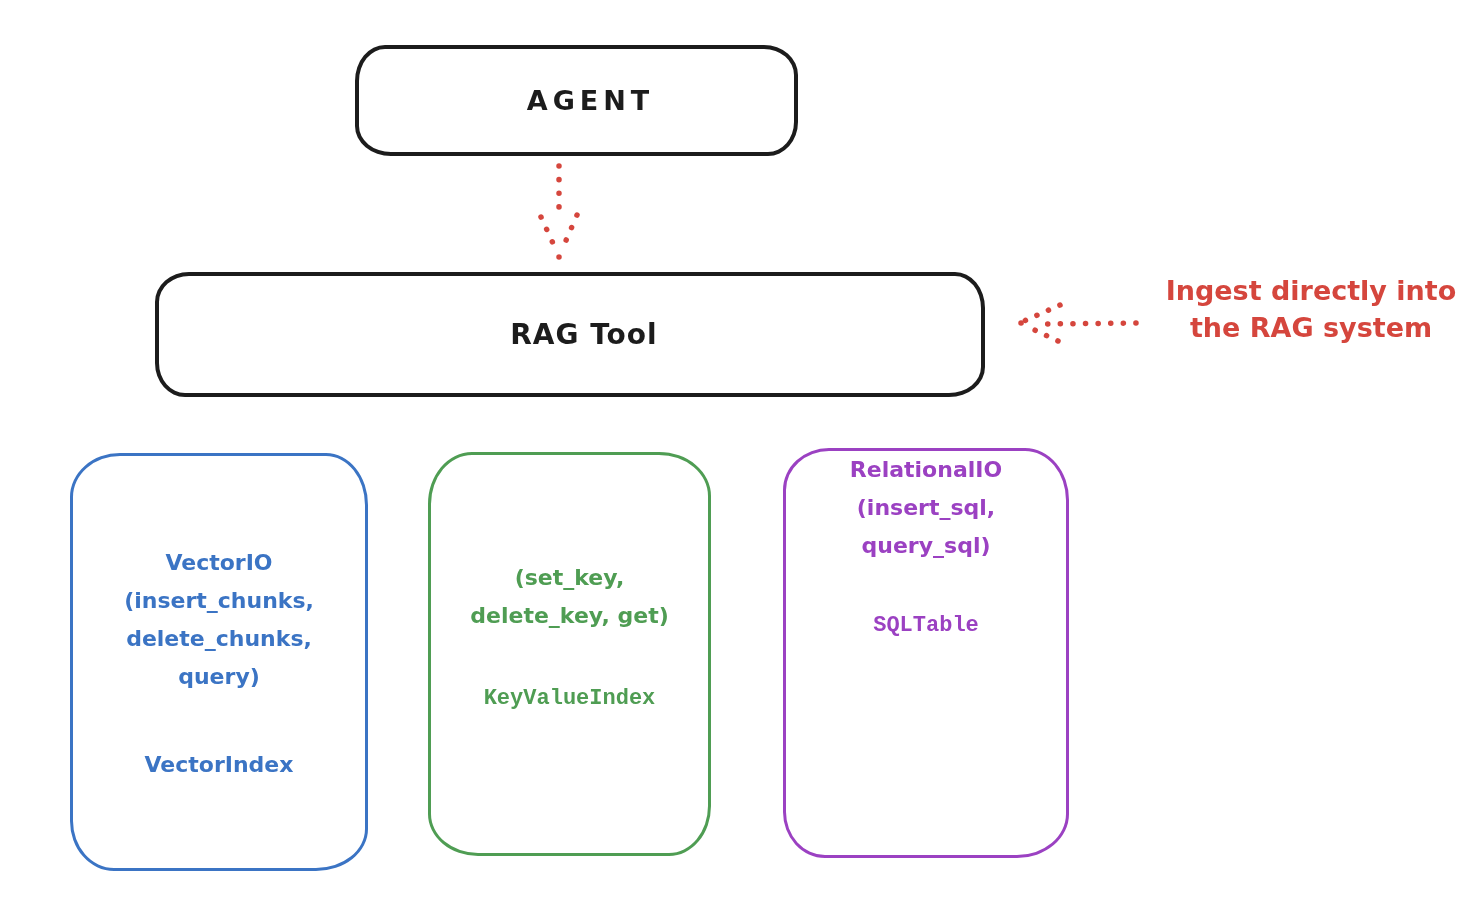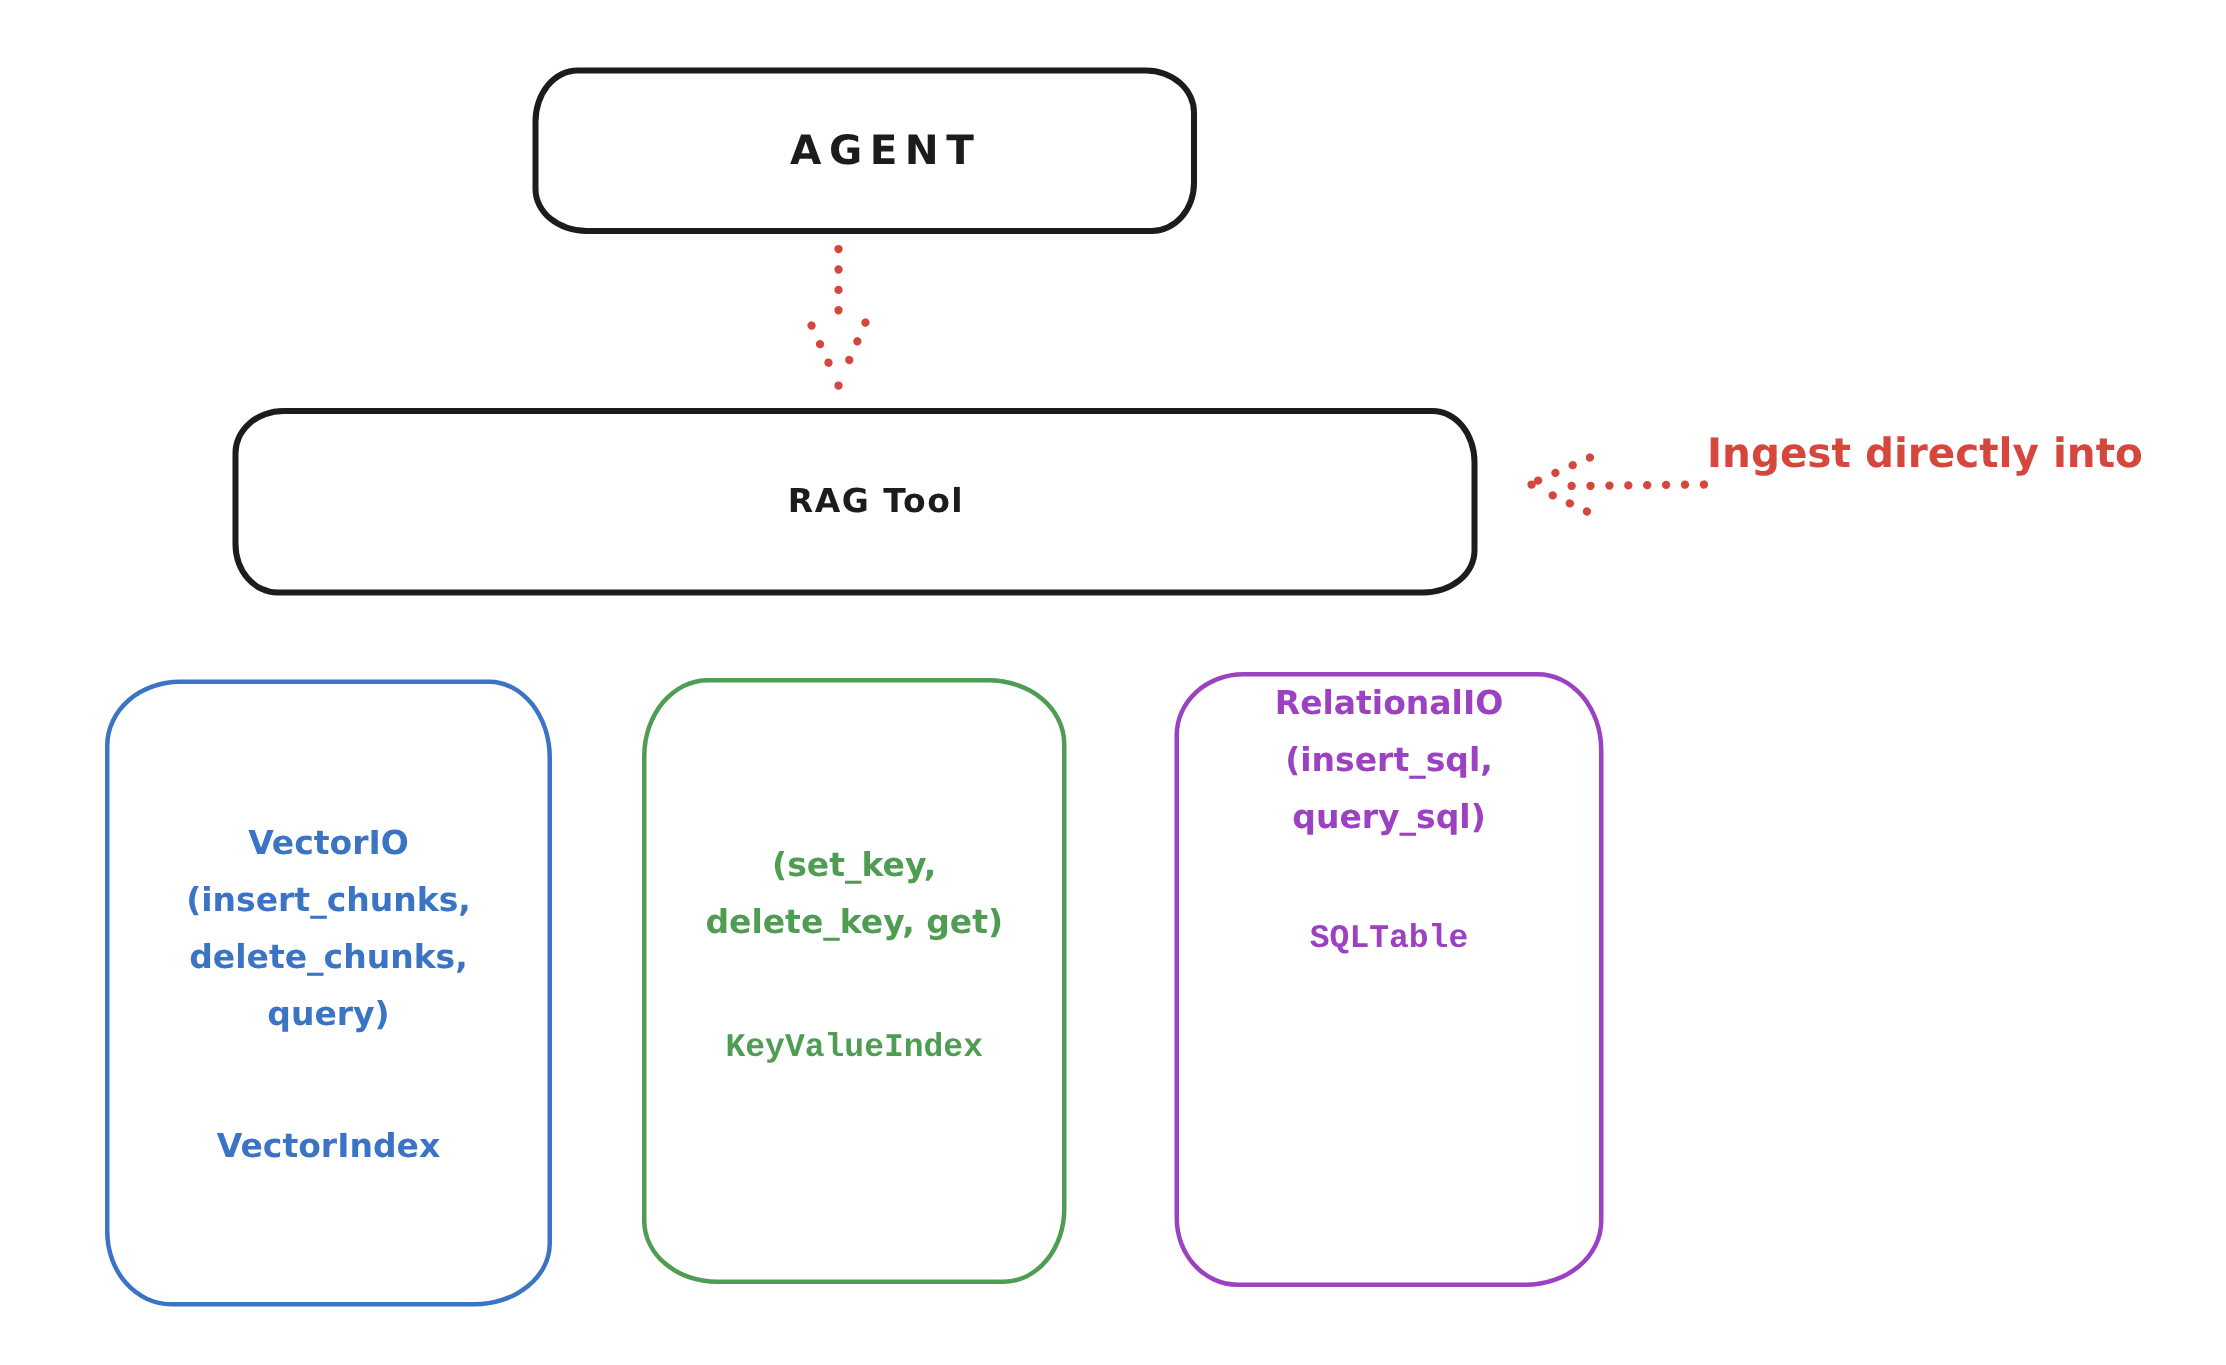--- a/index.html
+++ b/index.html
@@ -28,21 +28,21 @@
   }
   .agent-box .box-label {
     font-size: 27px; font-weight: bold; letter-spacing: 5px; color: var(--ink);
   }
   .rag-box {
     left: 155px; top: 272px; width: 830px; height: 125px;
     border: 4px solid var(--ink);
     border-radius: 34px 30px 36px 30px / 30px 36px 30px 34px;
   }
   .rag-box .box-label {
-    font-size: 22px; font-weight: bold; letter-spacing: 1px; color: var(--ink);
+    font-size: 28px; font-weight: bold; letter-spacing: 1px; color: var(--ink);
   }
   
   .backend-box {
     position: absolute;
     box-sizing: border-box;
     background: #ffffff;
     text-align: center;
     font-weight: bold;
     font-size: 22px;
     line-height: 38px;
@@ -64,22 +64,22 @@
   .keyvalue-box .index-label { margin-top: 45px; font-family: Liberation Mono, monospace; }
   .relational-box {
     left: 783px; top: 448px; width: 286px; height: 410px;
     border: 3.5px solid var(--purple); color: var(--purple);
     border-radius: 46px 44px 52px 42px / 42px 52px 44px 46px;
   }
   .relational-box .index-label { margin-top: 42px; font-family: Liberation Mono, monospace; }
   
   .annotation {
     position: absolute;
-    left: 1138px; top: 284px; width: 346px;
-    text-align: left;
+    left: 1138px; top: 272px; width: 346px;
+    text-align: center;
     color: var(--red);
     font-weight: bold;
     font-size: 27px;
     line-height: 37px;
   }
   
   .arrow { position: absolute; }
   .arrow-down { left: 519px; top: 160px; }
   .arrow-left { left: 1008px; top: 294px; }
   .arrow path {
@@ -113,20 +113,21 @@
 
   <svg class="arrow arrow-left" width="135" height="62" viewBox="0 0 135 62">
     <path class="dots-12" d="M128 29 L38 30"></path>
     <path class="dots-12" d="M52 11 L16 27"></path>
     <path class="dots-12" d="M50 47 L16 31"></path>
     <path class="dots-12" d="M13 29 L13.2 29"></path>
   </svg>
 
   <div class="annotation">
     <div>Ingest directly into</div>
+    <div>the RAG system</div>
   </div>
 
   <div class="backend-box vector-box">
     <div class="title-lines">
       <div>VectorIO</div>
       <div>(insert_chunks,</div>
       <div>delete_chunks,</div>
       <div>query)</div>
     </div>
     <div class="index-label">VectorIndex</div>

